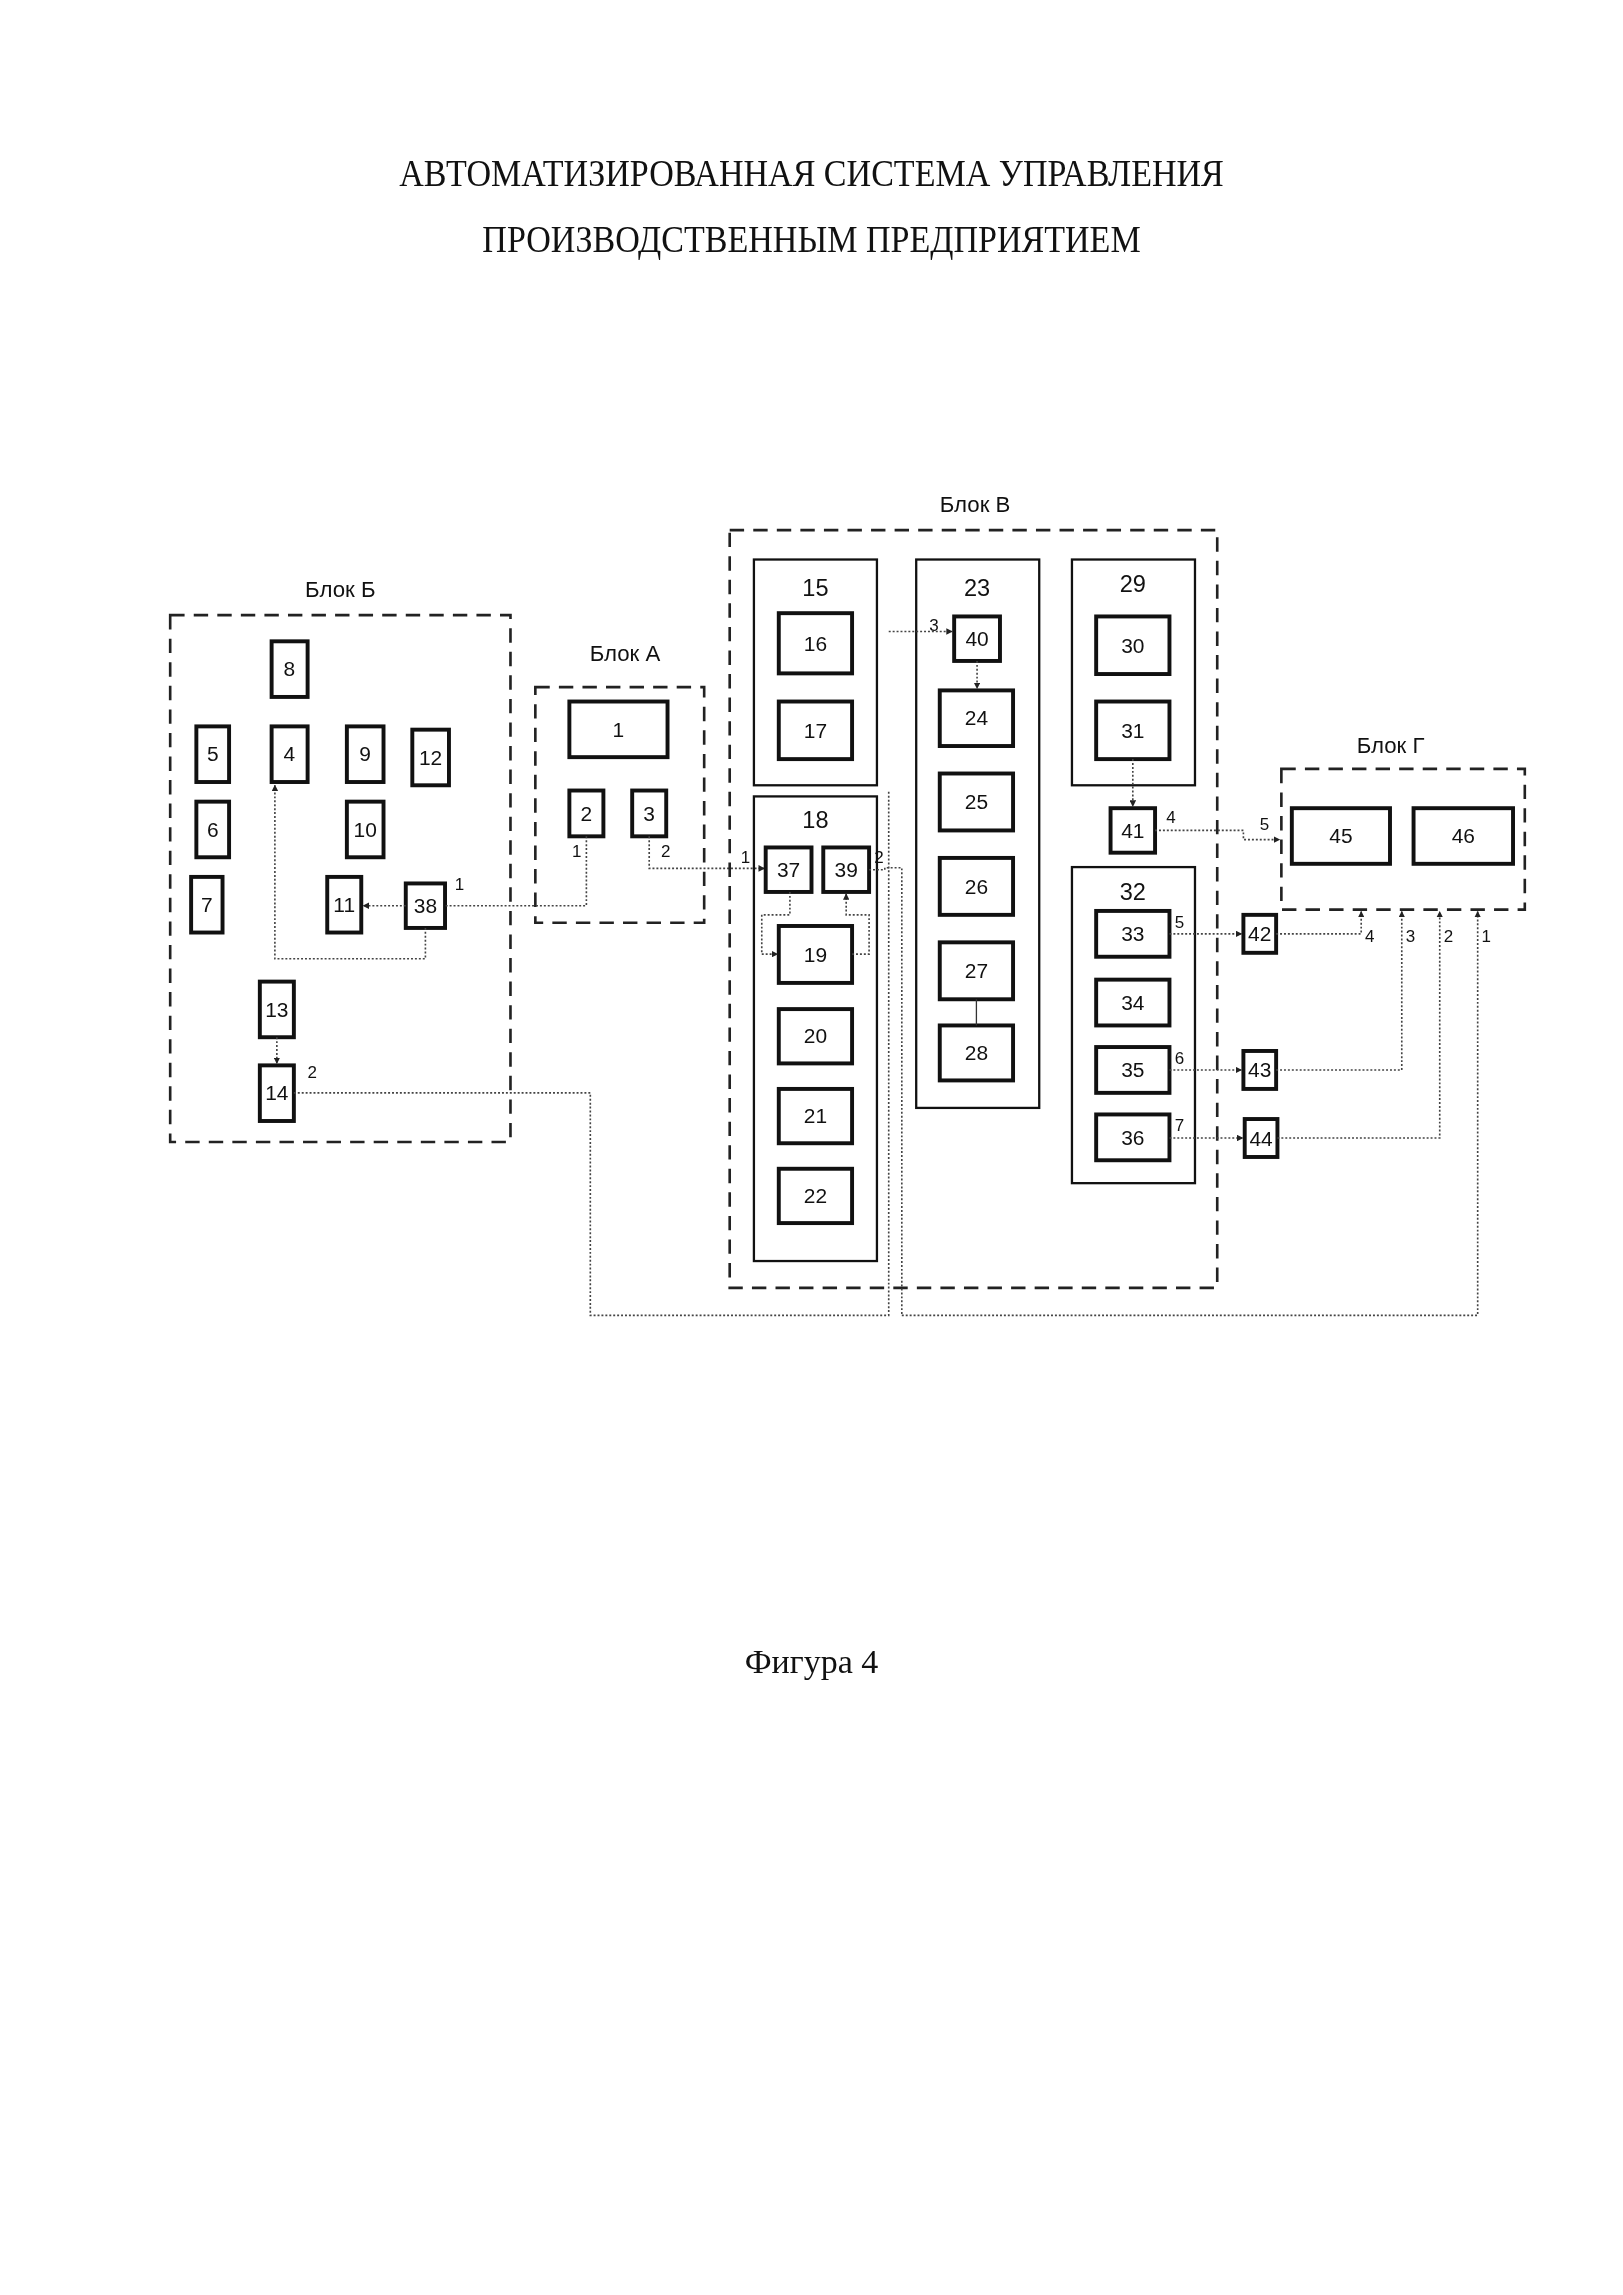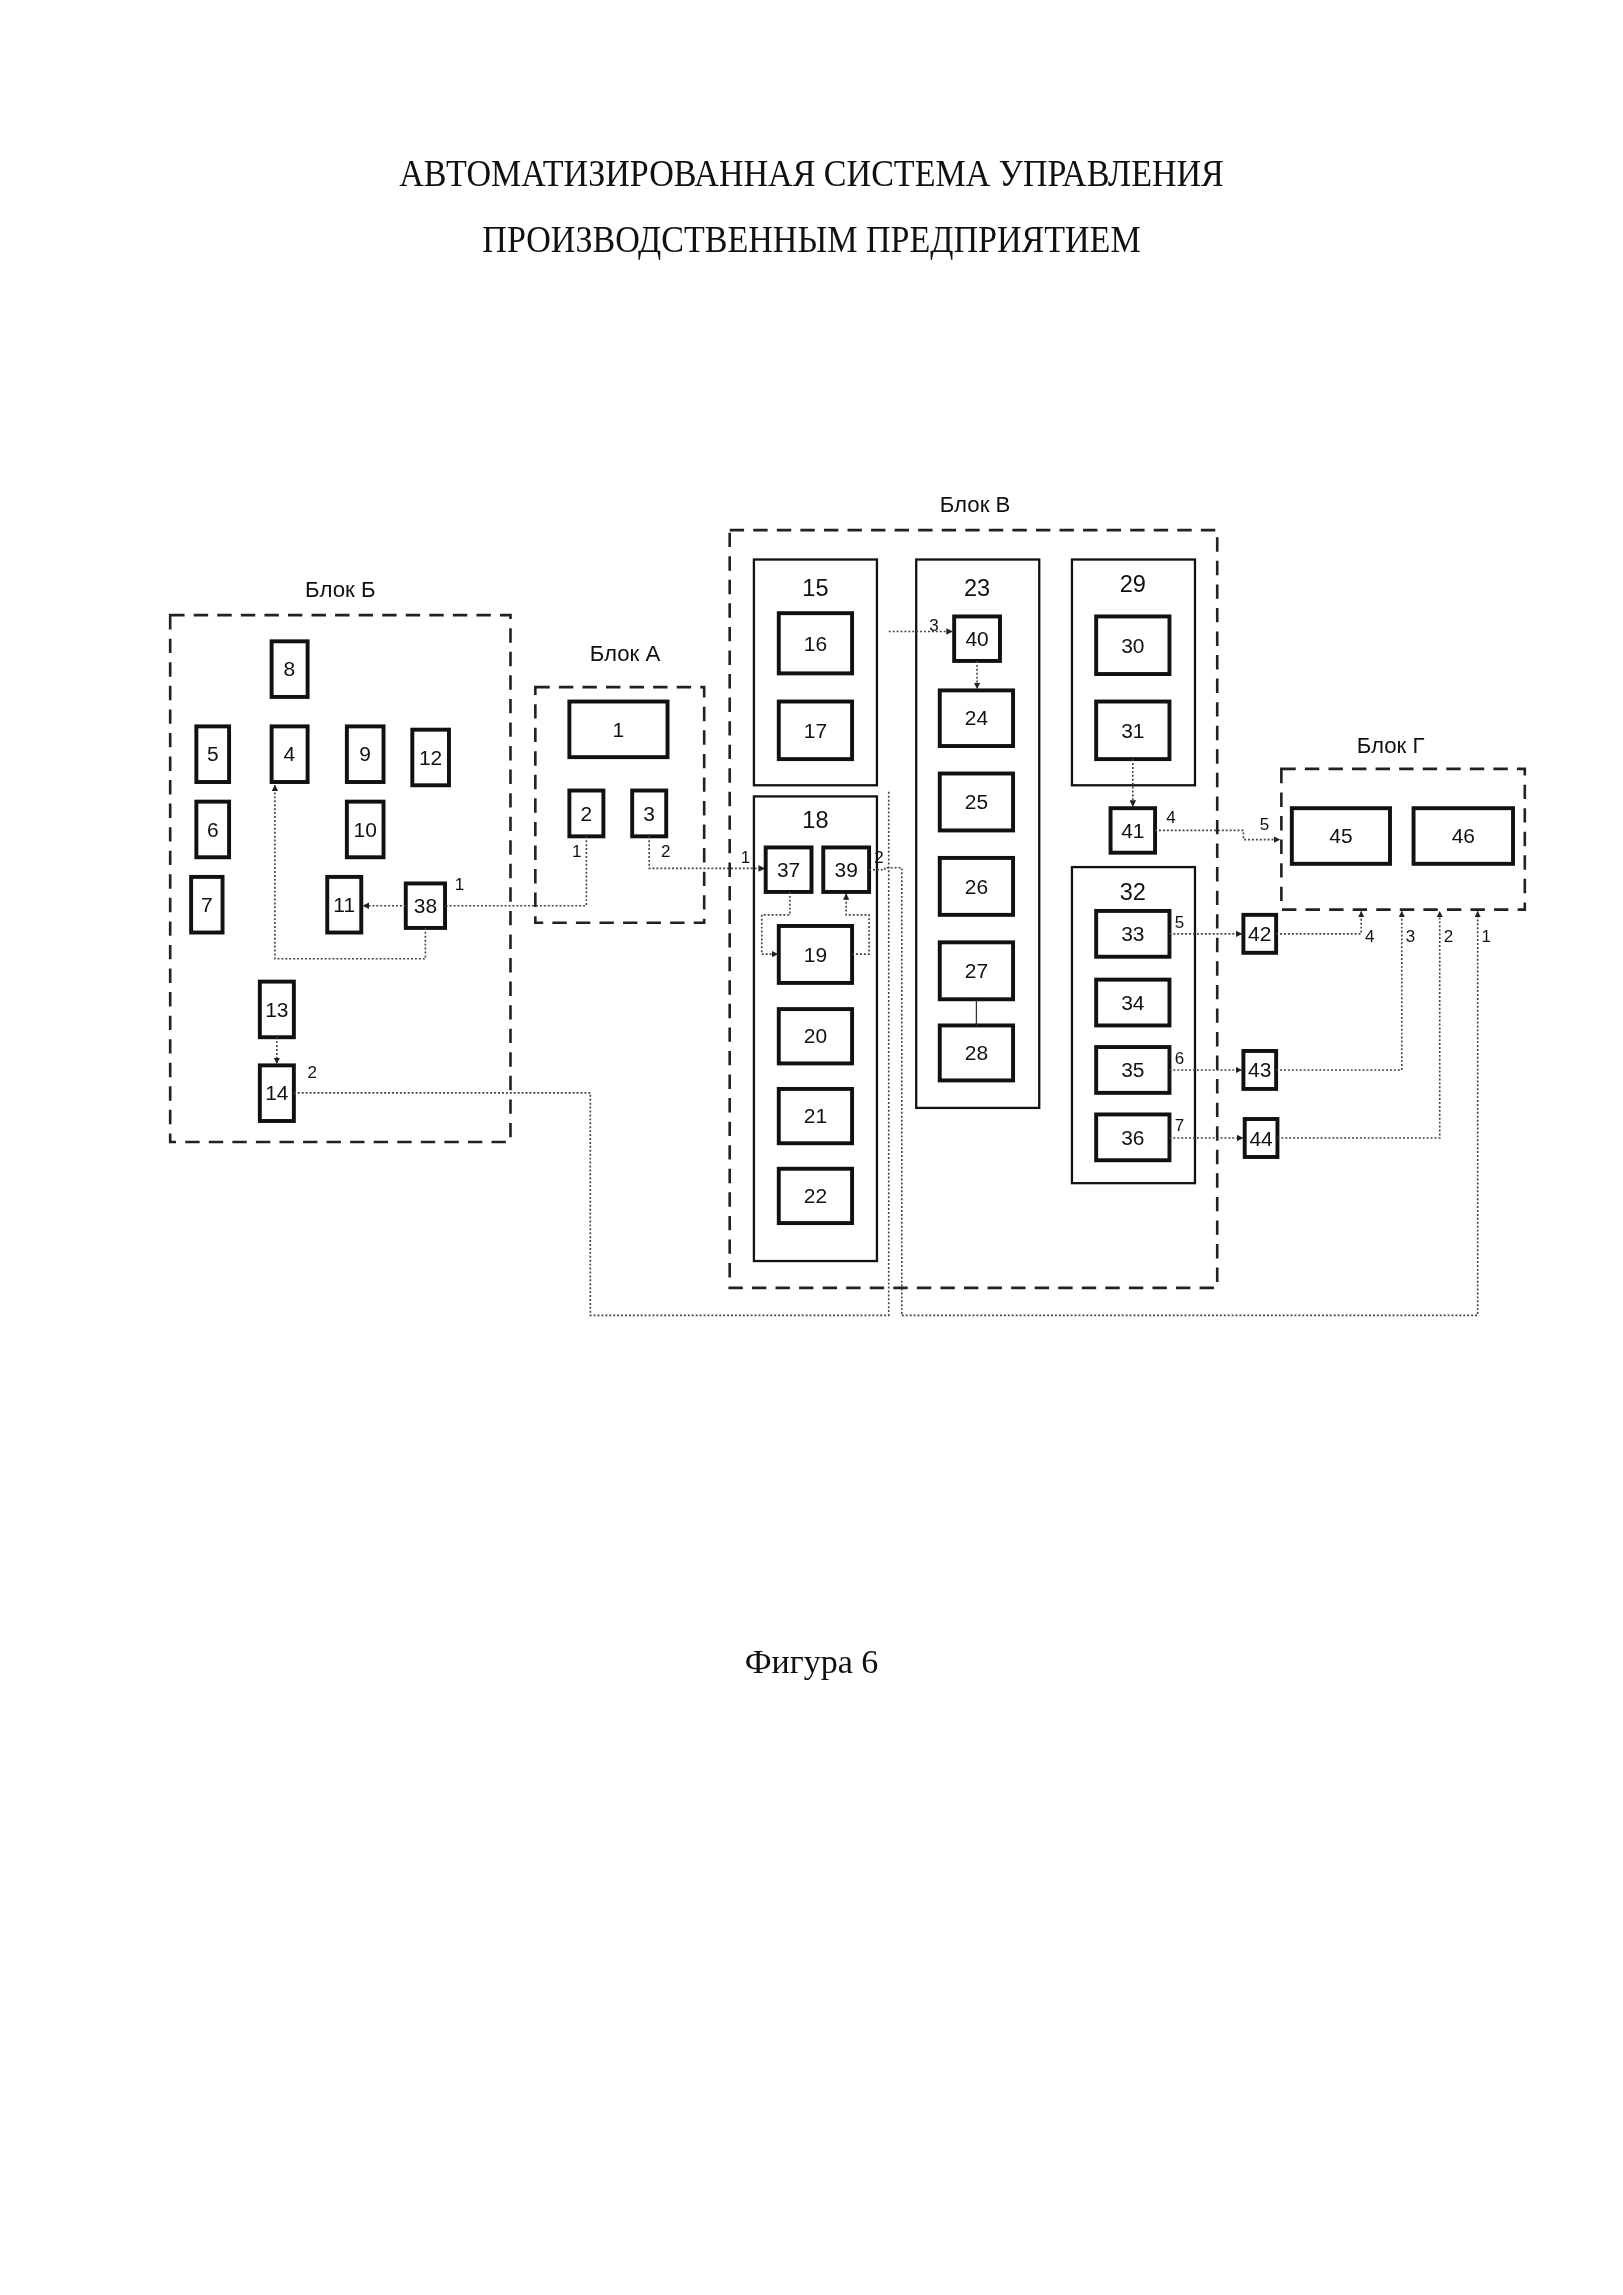--- a/index.html
+++ b/index.html
@@ -297,14 +297,14 @@
 
   <path class="conn" d="M1952,1739 L2200,1739 L2200,1393" marker-end="url(#arr)"></path>
   <text class="plabel" x="2206" y="1440">2</text>
 
   <path class="conn" d="M1378,2010 L2258,2010 L2258,1393" marker-end="url(#arr)"></path>
   <text class="plabel" x="2264" y="1440">1</text>
 
   <path class="conn" d="M449,1670 L902,1670 L902,2010 L1358,2010 L1358,1990"></path>
 </svg>
 
-<div class="caption">Фигура 6</div>
+<div class="caption">Фигура 4</div>
 
 
 </body></html>

